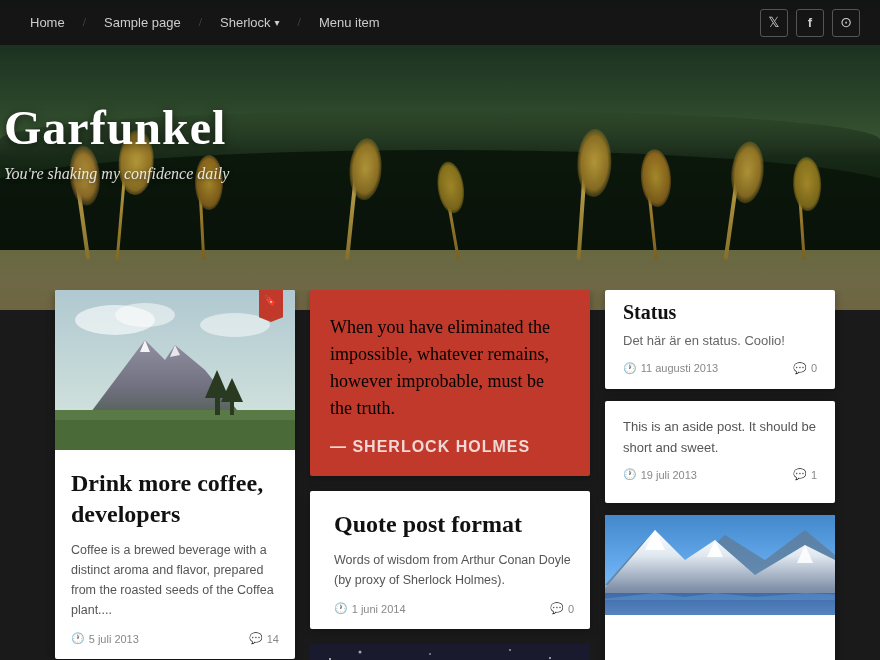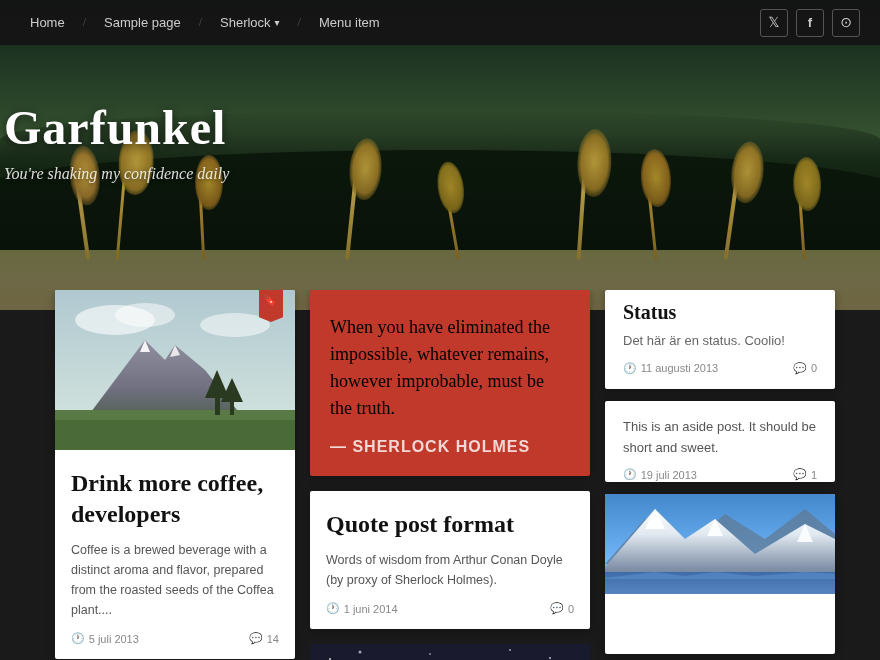--- a/index.html
+++ b/index.html
@@ -86,28 +86,28 @@
     .meta-comments { display: flex; align-items: center; gap: 4px; }
 
     
     .card-quote {
       background: #c0392b; padding: 24px 20px 20px; min-height: 160px;
     }
     .quote-text { font-size: 18px; color: #000000; line-height: 1.5; font-family: Georgia, serif; margin-bottom: 16px; }
     .quote-author { font-family: Arial, sans-serif; font-size: 16px; font-weight: bold; color: rgba(255,255,255,0.8); letter-spacing: 1px; text-transform: uppercase; }
 
     
-    .card-quote-post { margin-top: 0; }
+    .card-quote-post { margin-top: 0; padding-left: 8px; }
 
     
     .col-right { display: flex; flex-direction: column; gap: 12px; }
     .card-status { padding: 9px 18px 14px; }
     .card-status .card-title { font-size: 20px; margin-bottom: 6px; }
     .card-status .card-text { margin-bottom: 10px; color: #666; font-size: 13px; }
-    .card-aside { padding: 16px 18px 1px; }
+    .card-aside { padding: 16px 18px 22px; }
     .card-aside .card-text { font-family: Arial, sans-serif; font-size: 13px; color: #555; margin-bottom: 10px; }
 
     
     .mountain-bg {
       width: 100%; height: 160px; overflow: hidden;
     }
 
     
     .clock-icon { display: inline-block; font-size: 11px; }
     .comment-icon { display: inline-block; font-size: 11px; }

